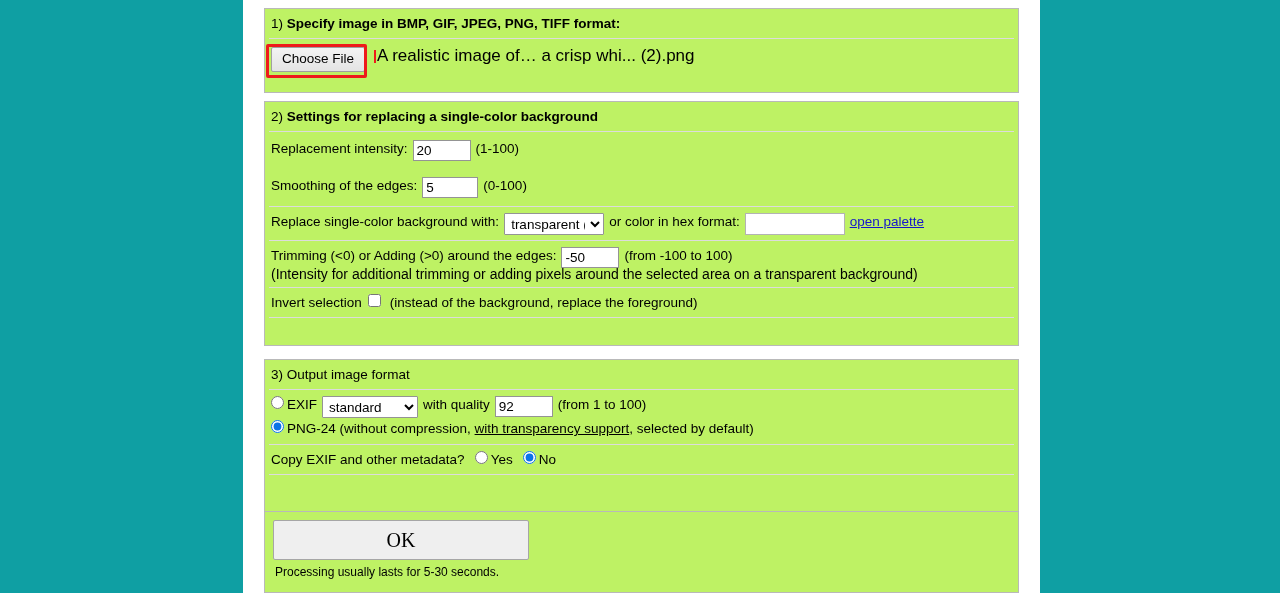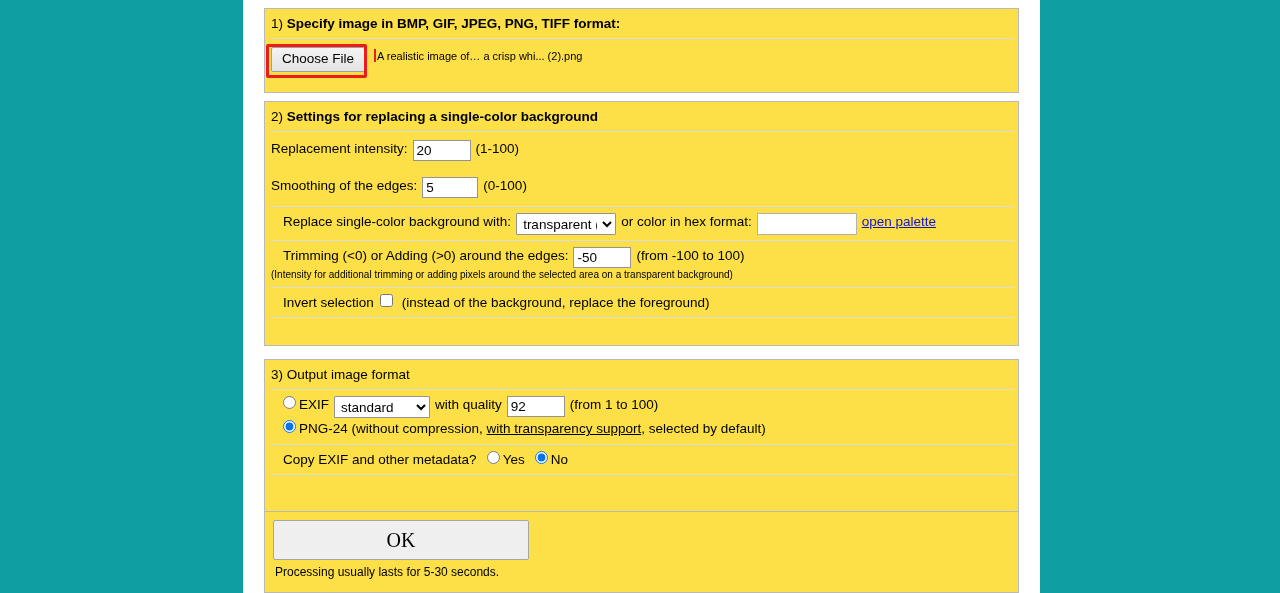--- a/index.html
+++ b/index.html
@@ -21,21 +21,21 @@
     top: 0;
     width: 797px;
     height: 593px;
     background: #ffffff;
   }
   .section {
     position: absolute;
     left: 21px;
     width: 755px;
     border: 1px solid #b9b9b9;
-    background: #fde047;
+    background: #bef264;
   }
   #sec1 { top: 8px;   height: 85px; }
   #sec2 { top: 101px; height: 245px; }
   #sec3 { top: 359px; height: 154px; }
   #sec4 { top: 511px; height: 82px; }
 
   .sec-title {
     font-size: 13.5px;
     color: #000;
     padding: 7px 6px 6px 6px;
@@ -52,25 +52,25 @@
 
   .row {
     padding: 8px 6px 8px 6px;
     font-size: 13.5px;
     color: #000;
     line-height: 18px;
     display: flex;
     align-items: flex-start;
     flex-wrap: wrap;
   }
-  .row.tight { padding-top: 6px; padding-bottom: 5px; margin-left: 12px; }
+  .row.tight { padding-top: 6px; padding-bottom: 5px; }
 
   .lbl { white-space: pre; }
   .sub {
-    font-size: 10px;
+    font-size: 14px;
     color: #000;
     padding: 0 6px 6px 6px;
     line-height: 13px;
   }
 
   input.txt {
     font-family: "Liberation Sans", sans-serif;
     font-size: 13.5px;
     height: 21px;
     border: 1px solid #949494;
@@ -111,21 +111,21 @@
     position: absolute;
     left: 266px;
     top: 44px;
     width: 101px;
     height: 34px;
     border: 3px solid #ee1b1b;
     border-radius: 2px;
     pointer-events: none;
   }
   .filename {
-    font-size: 11px;
+    font-size: 17px;
     color: #000;
     margin-left: 9px;
     white-space: nowrap;
   }
   .redtick {
     display: inline-block;
     width: 2px;
     height: 13px;
     background: #ee1b1b;
     vertical-align: -2px;

